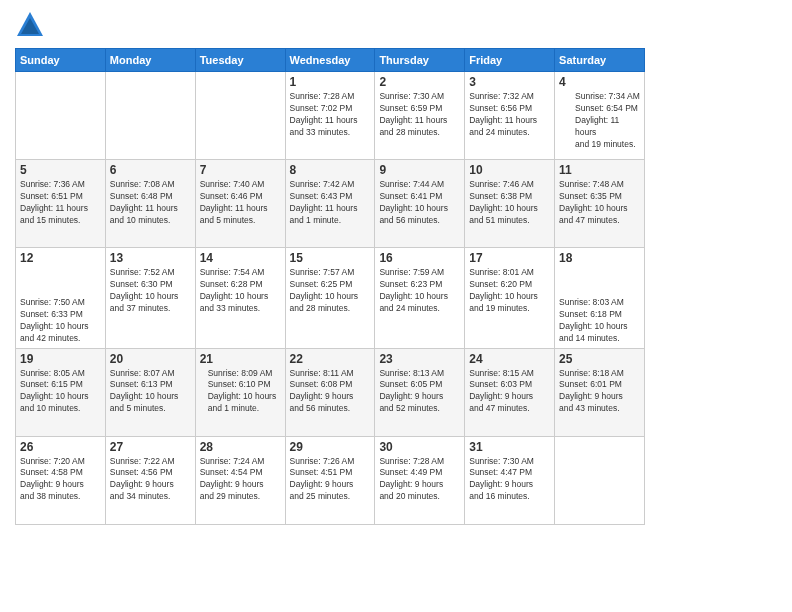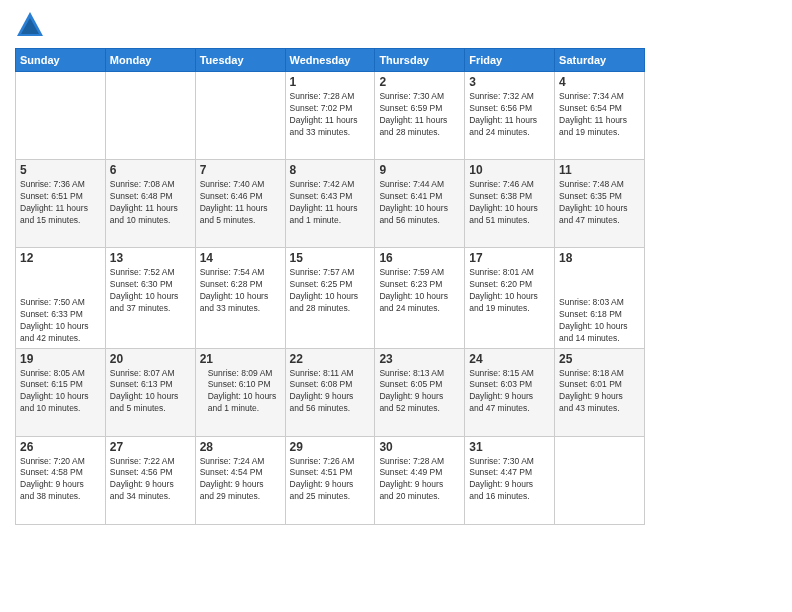--- a/index.html
+++ b/index.html
@@ -154,21 +154,21 @@
           </td>
           <td>
             <span class="day-number">3</span>
             <div class="day-info" style="white-space: pre-line;">Sunrise: 7:32 AM
 Sunset: 6:56 PM
 Daylight: 11 hours
 and 24 minutes.</div>
           </td>
           <td>
             <span class="day-number">4</span>
-            <div class="day-info" style="white-space: pre-line;">Sunrise: 7:34 AM
+            <div class="day-info" style="white-space: pre-line; margin-left: 16px;">Sunrise: 7:34 AM
 Sunset: 6:54 PM
 Daylight: 11 hours
 and 19 minutes.</div>
           </td>
         </tr>
         <tr>
           <td>
             <span class="day-number">5</span>
             <div class="day-info" style="white-space: pre-line;">Sunrise: 7:36 AM
 Sunset: 6:51 PM

